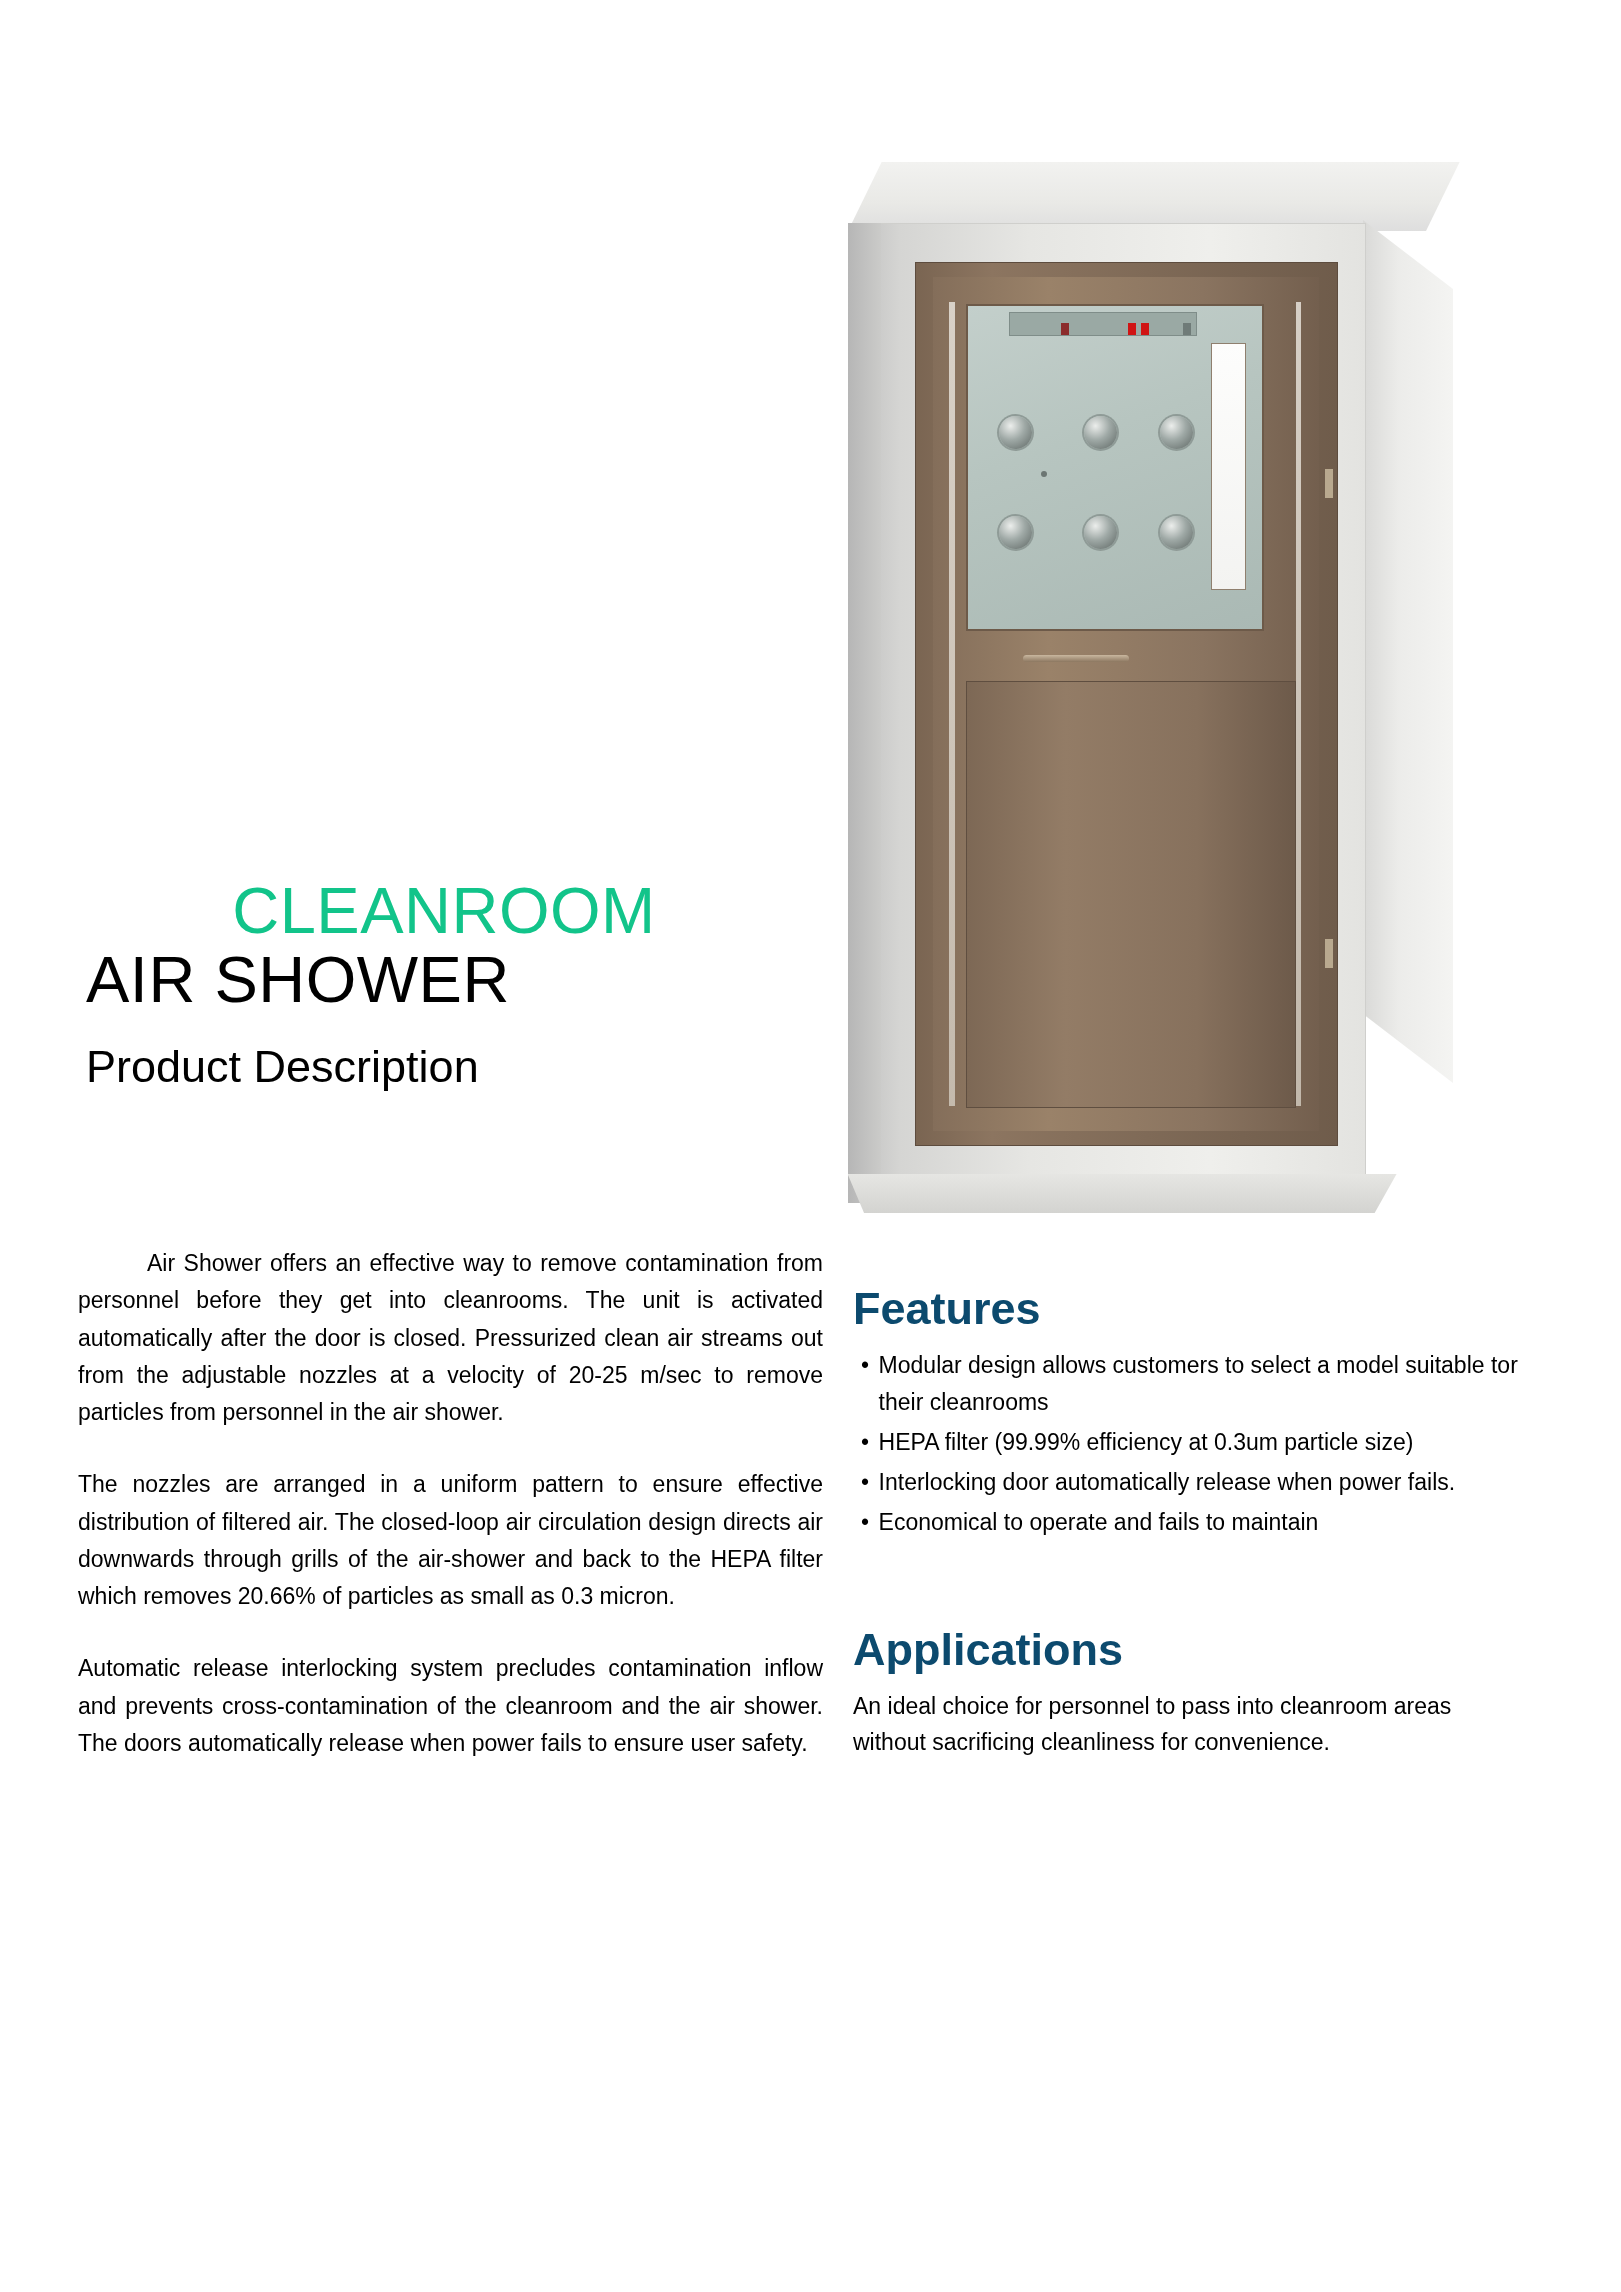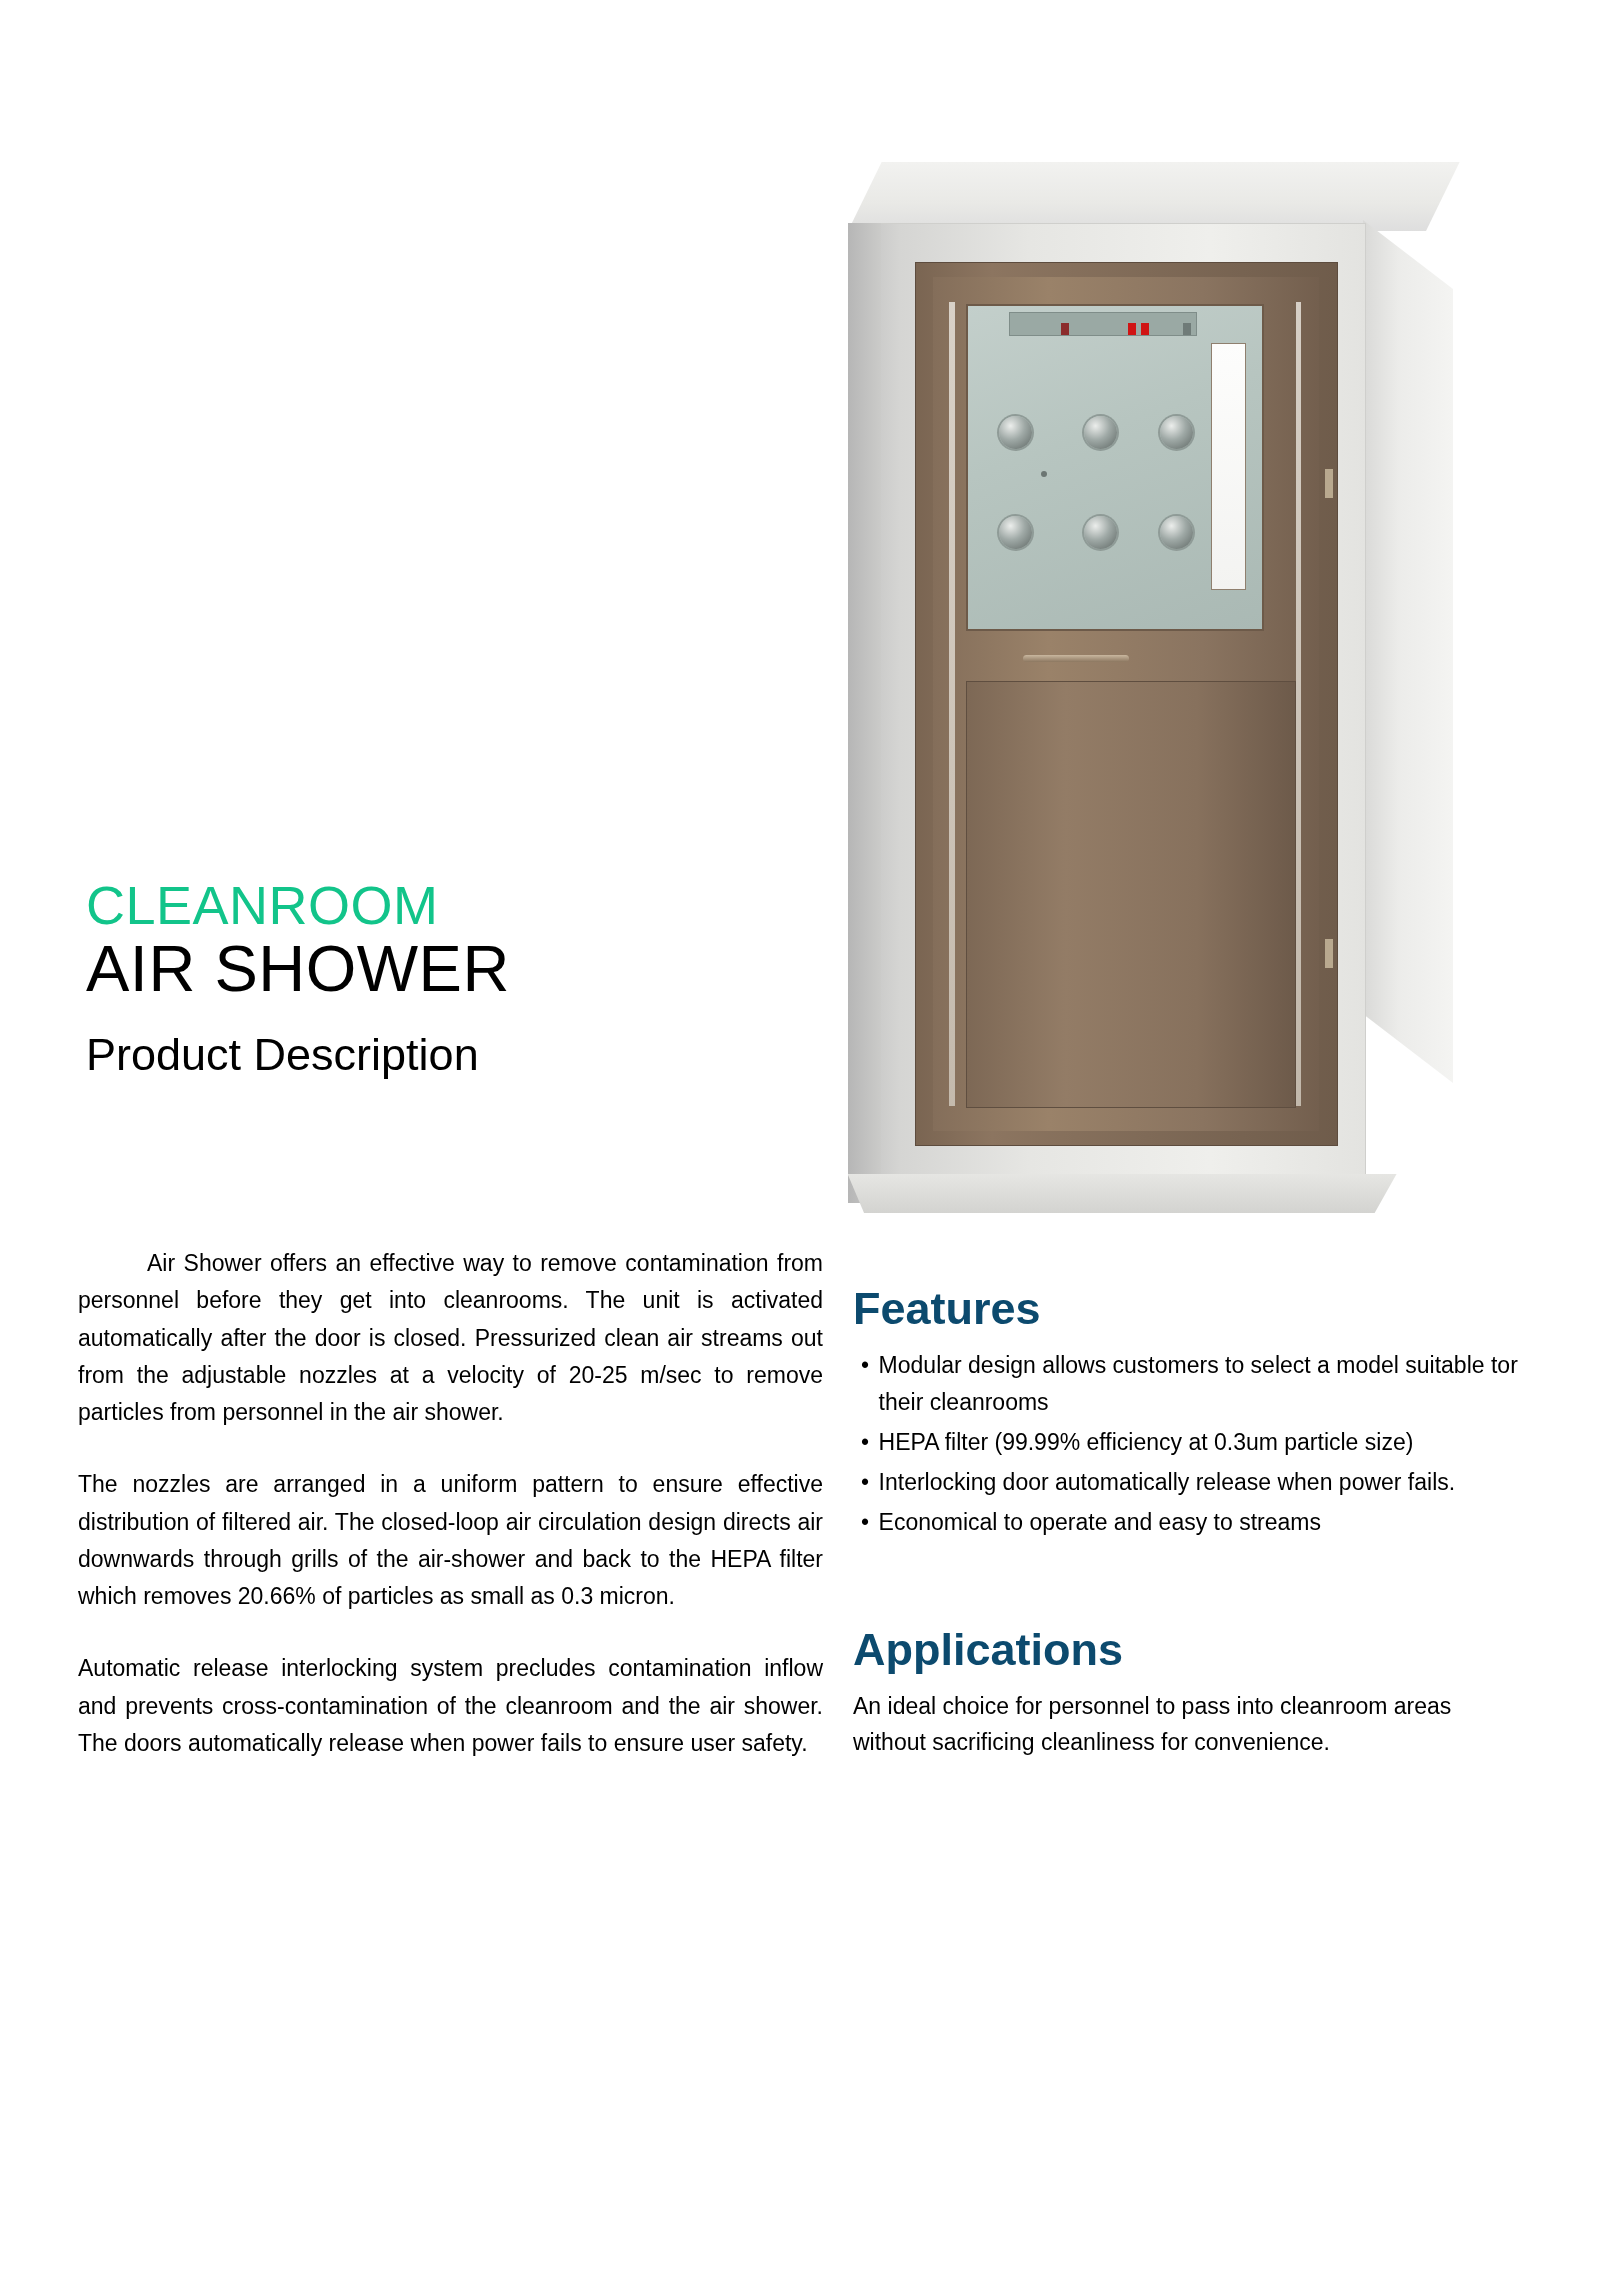--- a/index.html
+++ b/index.html
@@ -194,24 +194,25 @@
   }
 
   
   .title-block {
     position: absolute;
     left: 86px;
     top: 877px;
     width: 716px;
   }
   .title-1 {
-    font-size: 54px;
+    font-size: 65px;
     line-height: 1.05;
     color: #12c48a;
     letter-spacing: 0.5px;
+    text-align: center;
   }
   .title-2 {
     font-size: 65px;
     line-height: 1.08;
     color: #000000;
     letter-spacing: 0.5px;
   }
   .subtitle {
     margin-top: 25.5px;
     font-size: 45px;
@@ -325,21 +326,21 @@
   <p>Automatic release interlocking system precludes contamination inflow and prevents cross-contamination of the cleanroom and the air shower. The doors automatically release when power fails to ensure user safety.</p>
 </div>
 
 <div class="right-col">
   <div class="features-block">
     <h2 class="sec-head">Features</h2>
     <ul class="bullets">
       <li>Modular design allows customers to select a model suitable tor their cleanrooms</li>
       <li>HEPA filter (99.99% efficiency at 0.3um particle size)</li>
       <li>Interlocking door automatically release when power fails.</li>
-      <li>Economical to operate and easy to streams</li>
+      <li>Economical to operate and fails to maintain</li>
     </ul>
   </div>
 
   <div class="apps-block">
     <h2 class="sec-head">Applications</h2>
     <p class="apps-text">An ideal choice for personnel to pass into cleanroom areas without sacrificing cleanliness for convenience.</p>
   </div>
 </div>
 
 

